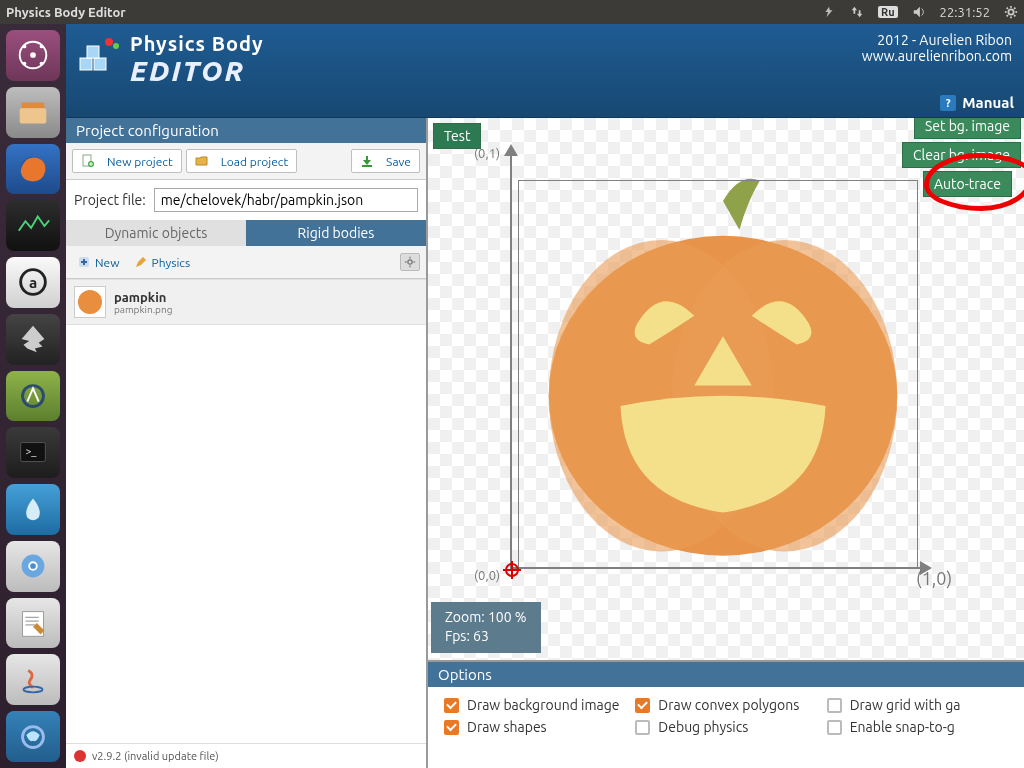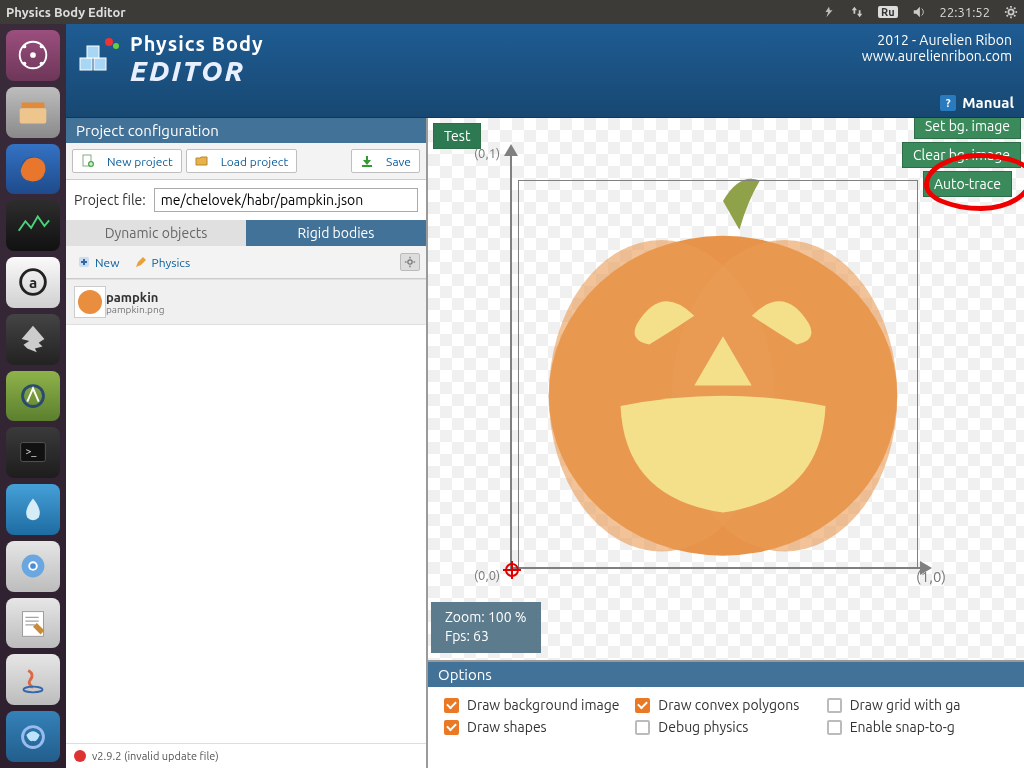--- a/index.html
+++ b/index.html
@@ -48,21 +48,21 @@
   .tab.active { background:#437298; color:#fff; }
   .tab.inactive { background:#e0e0e0; color:#666; }
 
   .toolbar2 { display:flex; align-items:center; gap:4px; padding:6px 6px; background:#f3f3f3; border-bottom:1px solid #ccc;}
   .tbtn { display:flex; align-items:center; gap:4px; font-size:12px; color:#0b5d9a; padding:3px 5px; cursor:pointer;}
   .tbtn .ic { width:14px; height:14px; display:inline-block;}
   .spacer { flex:1; }
   .gear { width:20px; height:18px; background:#ddd; border:1px solid #bbb; border-radius:2px; display:flex; align-items:center; justify-content:center; cursor:pointer;}
 
   .bodylist { flex:1; background:#fff; overflow:auto; }
-  .itemrow { display:flex; padding:6px 8px; align-items:center; background:#f0f0f0; border-top:1px solid #e0e0e0; border-bottom:1px solid #e0e0e0;}
+  .itemrow { display:flex; gap:8px; padding:6px 8px; align-items:center; background:#f0f0f0; border-top:1px solid #e0e0e0; border-bottom:1px solid #e0e0e0;}
   .thumb { width:32px; height:32px; background:#fff; border:1px solid #ccc; display:flex; align-items:center; justify-content:center;}
   .thumb-inner { width:24px; height:24px; background:#e98e3e; border-radius:50%; }
   .itemtext .name { font-size:13px; font-weight:700; color:#333;}
   .itemtext .sub { font-size:10px; color:#777;}
 
   .statusbar { padding:6px 8px; font-size:11px; color:#555; border-top:1px solid #ddd; display:flex; gap:6px; align-items:center;}
   .statusbar .dot { width:12px; height:12px; border-radius:50%; background:#d33; display:inline-block;}
 
   
   .right { flex:1; position:relative; background:#fff; overflow:hidden;}
@@ -74,21 +74,21 @@
       linear-gradient(45deg,transparent 75%,#e5e5e5 75%),
       linear-gradient(-45deg,transparent 75%,#e5e5e5 75%);
     background-size:24px 24px;
     background-position:0 0,0 12px,12px -12px,-12px 0;
     background-color:#fff;
     opacity:.55;
   }
   .pumpkin { position:absolute; left:90px; top:42px; width:410px; height:410px; }
   .coord00 { position:absolute; left:46px; top:450px; color:#777; font-size:13px;}
   .coord01 { position:absolute; left:46px; top:28px; color:#777; font-size:13px;}
-  .coord10 { position:absolute; left:488px; top:450px; color:#777; font-size:15px;}
+  .coord10 { position:absolute; left:488px; top:450px; color:#777; font-size:18px;}
   .axis-line-v { position:absolute; left:82px; top:35px; width:2px; height:416px; background:#808080;}
   .axis-line-h { position:absolute; left:82px; top:449px; width:412px; height:2px; background:#808080;}
   .arrow-up { position:absolute; left:76px; top:26px; width:0; height:0; border-left:7px solid transparent; border-right:7px solid transparent; border-bottom:12px solid #808080;}
   .arrow-right { position:absolute; left:492px; top:443px; width:0; height:0; border-top:7px solid transparent; border-bottom:7px solid transparent; border-left:12px solid #808080;}
   .thin-box { position:absolute; left:90px; top:62px; width:400px; height:388px; border:1px solid #808080;}
   .origin-red { position:absolute; left:74px; top:442px; }
 
   .greenbtn { position:absolute; background:#3a8a5b; color:#fff; font-size:14px; padding:4px 10px; border:1px solid #2d6d47; cursor:pointer; }
   .gb-test { left:5px; top:5px; background:#2d7a52;}
   .gb-setbg { right:3px; top:-5px; }

